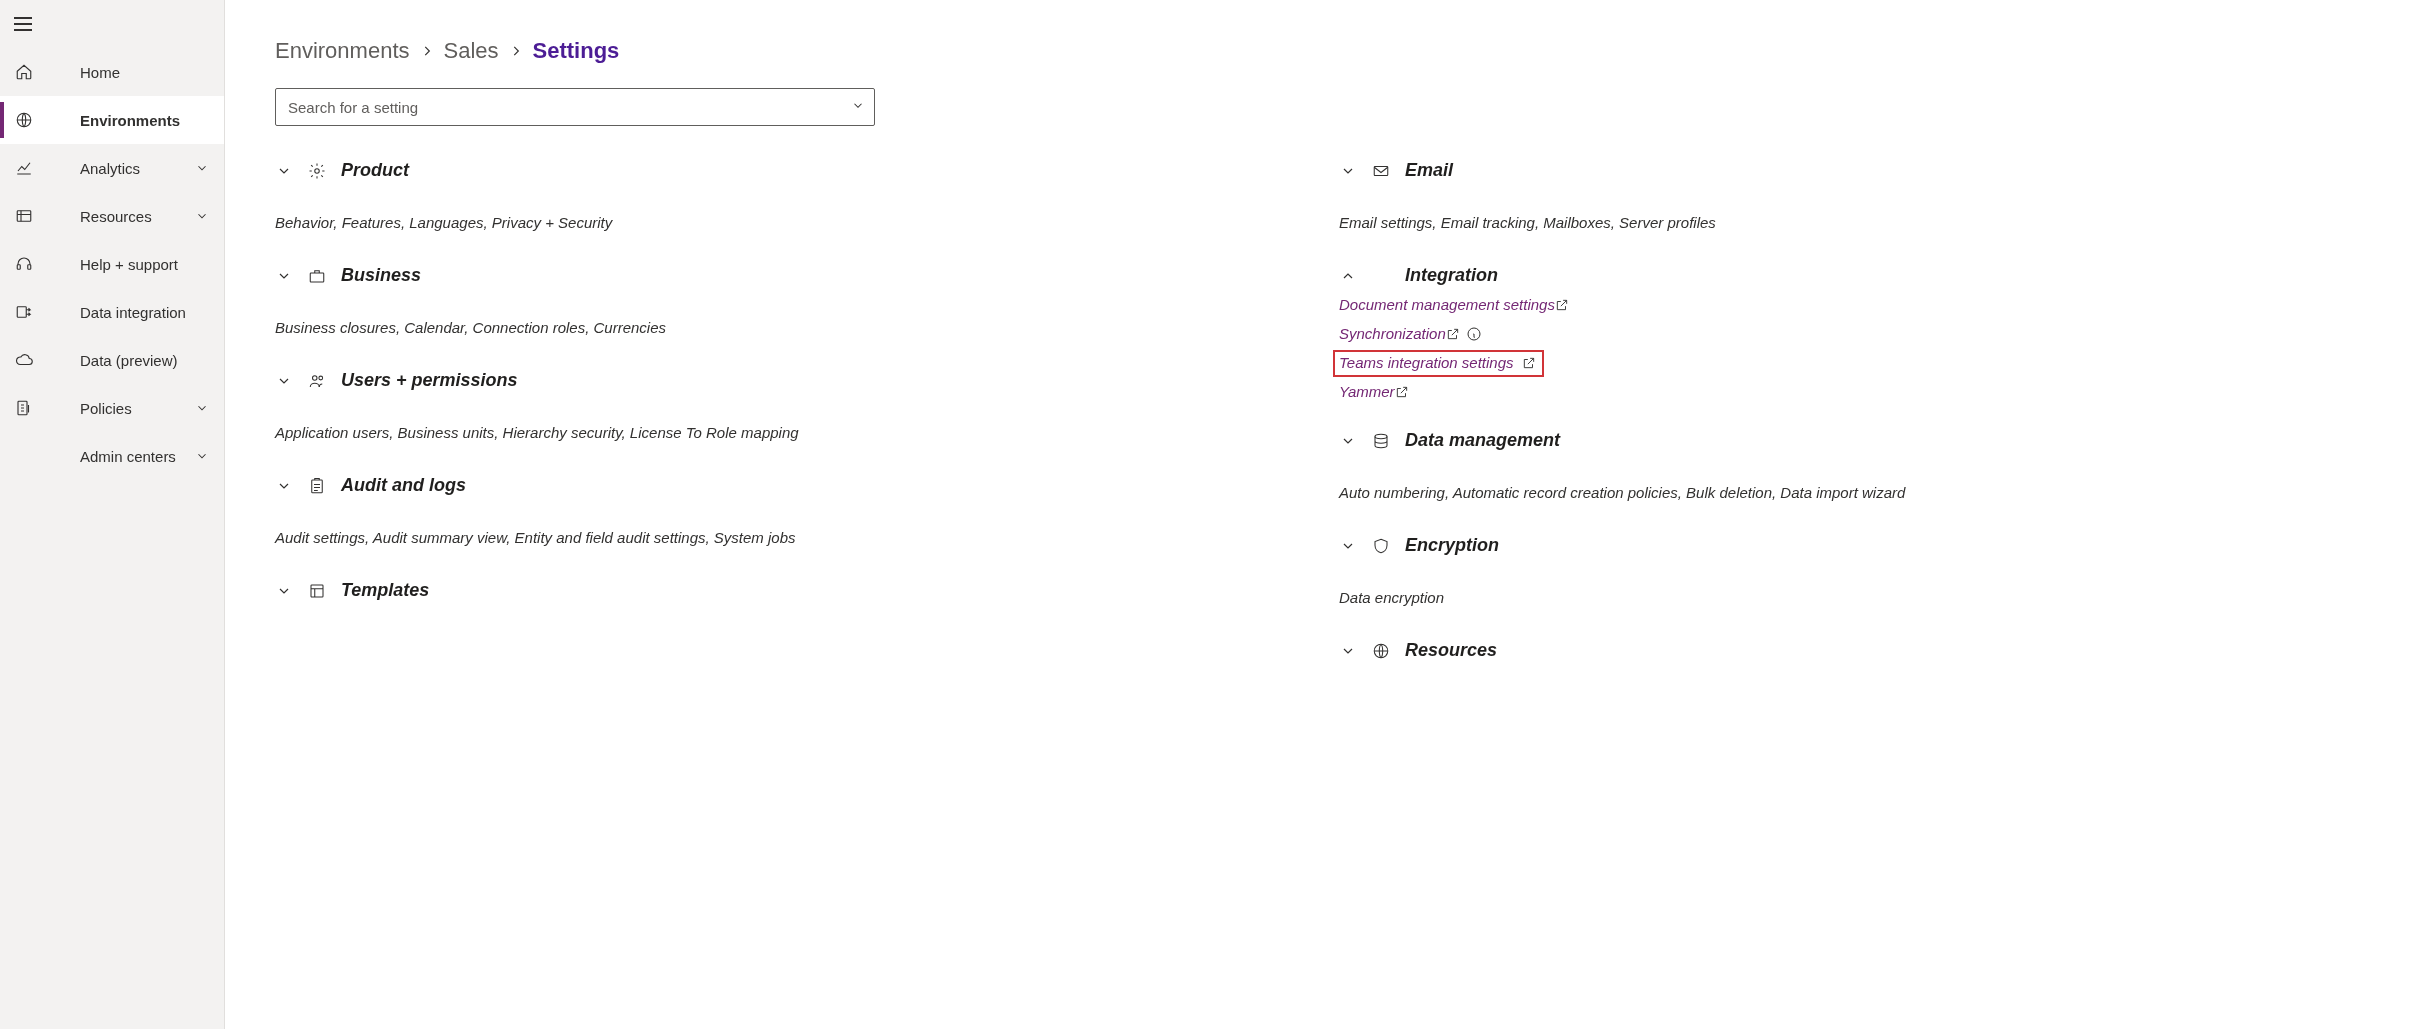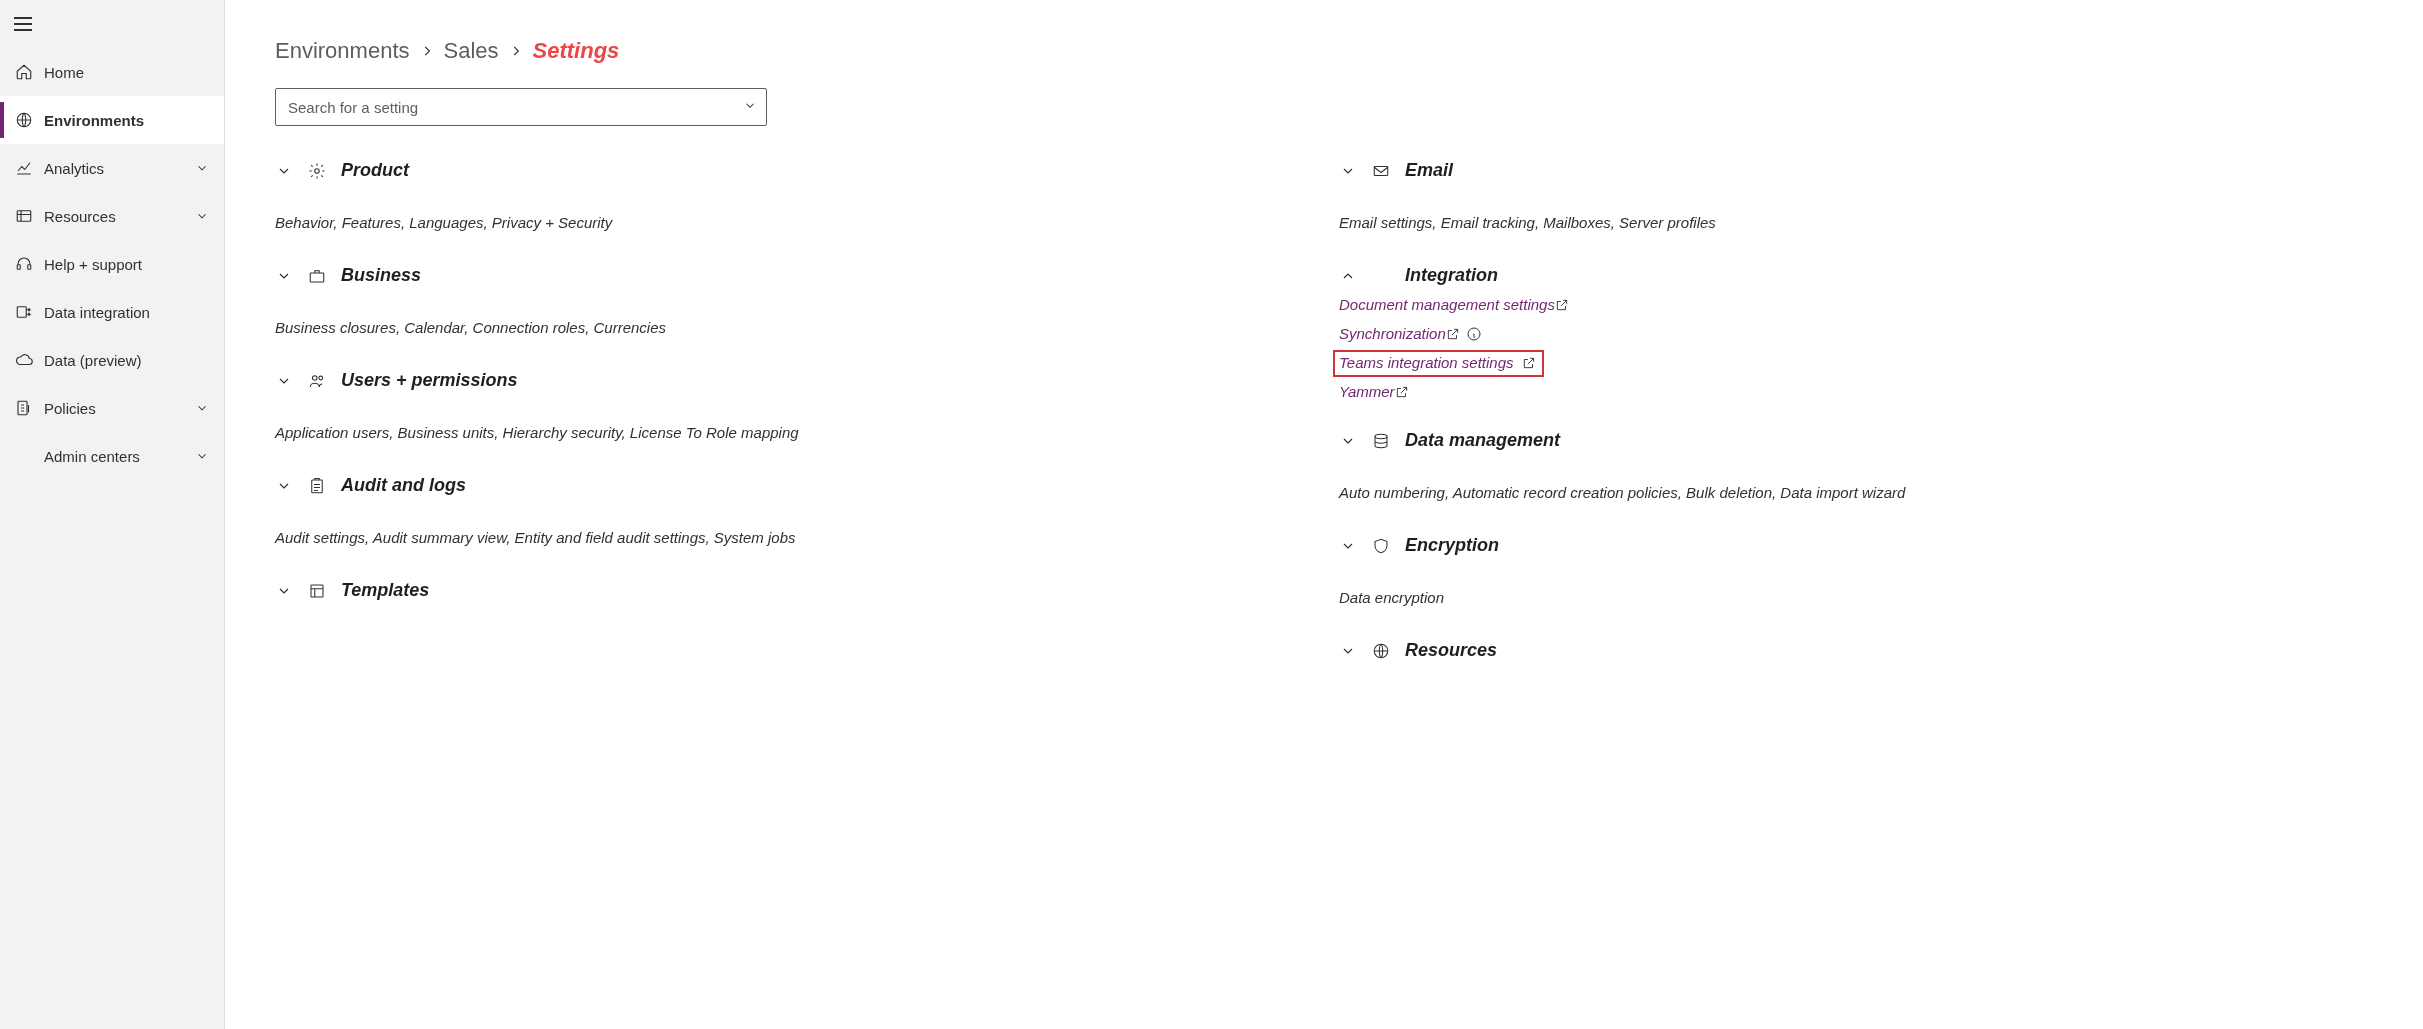--- a/index.html
+++ b/index.html
@@ -49,21 +49,21 @@
     position: relative;
   }
   .nav-item .nav-icon {
     width: 20px; height: 20px;
     margin-right: 10px;
     display: flex;
     align-items: center;
     justify-content: center;
     flex-shrink: 0;
   }
-  .nav-item .nav-label { flex: 1; }
+  .nav-item .nav-label { flex: 1; margin-left: 36px; }
   .nav-item .chevron {
     width: 16px; height: 16px;
     display: flex; align-items: center; justify-content: center;
   }
   .nav-item.active {
     background: #fff;
     font-weight: 600;
   }
   .nav-item.active::before {
     content: "";
@@ -80,25 +80,25 @@
   }
   .breadcrumb {
     display: flex;
     align-items: center;
     gap: 10px;
     font-size: 22px;
     color: #605e5c;
     margin-bottom: 24px;
   }
   .breadcrumb .crumb { cursor: pointer; }
-  .breadcrumb .crumb.current { font-weight: 600; color: #ef4444; font-style: italic; }
+  .breadcrumb .crumb.current { font-weight: 600; color: #4c1d95; }
   .breadcrumb .sep svg { display:block; }
   .search-wrap {
     position: relative;
-    width: 492px;
+    width: 600px;
     margin-bottom: 34px;
   }
   .search-input {
     width: 100%;
     height: 38px;
     border: 1px solid #605e5c;
     border-radius: 2px;
     padding: 0 40px 0 12px;
     font-size: 15px;
     color: #323130;

